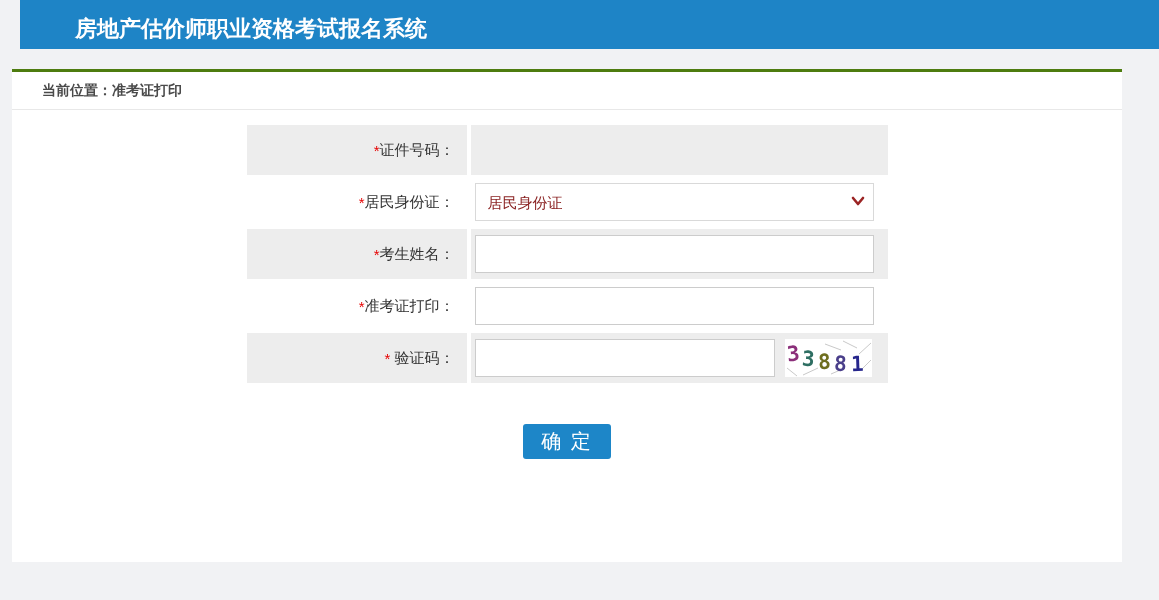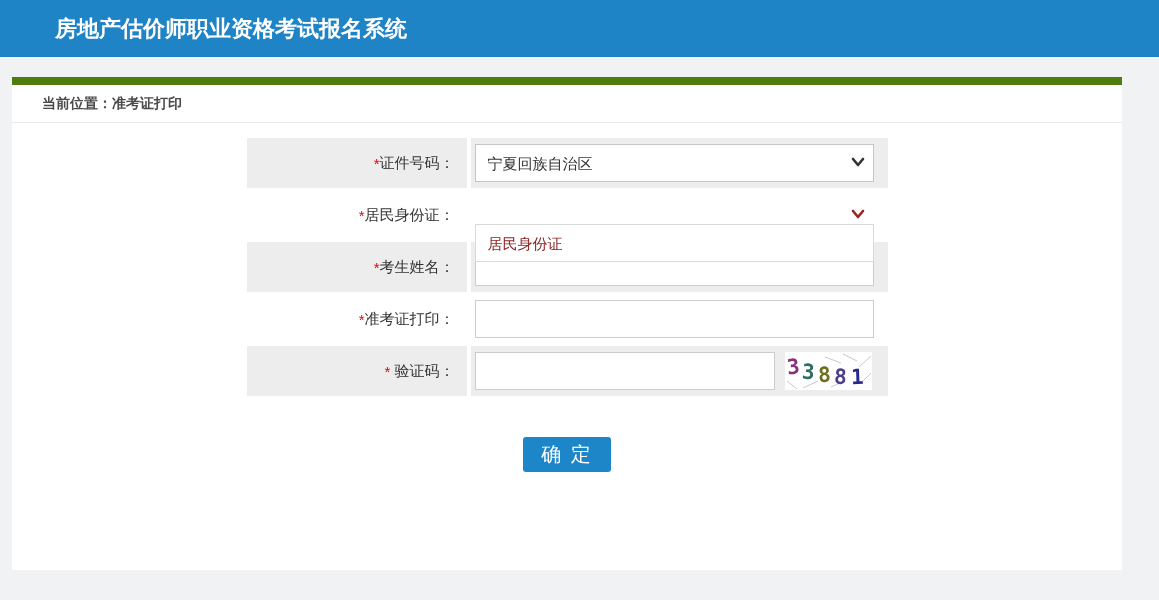--- a/index.html
+++ b/index.html
@@ -2,28 +2,28 @@
 <html><head>
 <meta charset="utf-8">
 <style>
   * { margin:0; padding:0; box-sizing:border-box; }
   html,body { width:1159px; height:600px; }
   body {
     background:#f1f2f4;
     font-family:"Liberation Sans","DejaVu Sans",sans-serif;
     overflow:hidden;
   }
-  .app-header { height:57px; background:#1e84c6; }
+  .app-header { height:49px; background:#1e84c6;margin-left:20px; }
   .app-header .app-title {
     padding-left:55px; line-height:57px;
     font-size:22px; font-weight:bold; color:#ffffff;
   }
   .content-box {
     margin:20px 0 0 12px; width:1110px; height:493px;
-    background:#ffffff; border-top:8px solid #4d7c0f;
+    background:#ffffff; border-top:3px solid #4d7c0f;
     overflow:hidden;
   }
   .breadcrumb-bar {
     height:38px; line-height:37px; padding-left:30px;
     font-size:14px; font-weight:bold; color:#4a4a4a;
     border-bottom:1px solid #e8e8e8; background:#fff;
   }
   .form-title {
     text-align:center; font-size:24px; font-weight:normal;
     color:#7e7e7e; margin-top:24px; height:28px; line-height:28px;
@@ -41,21 +41,21 @@
   .req-mark { color:#e60000; font-size:15px; }
   .field-cell { flex:1; display:flex; align-items:center; padding-left:4px; }
   .select-wrap { position:relative; width:399px; height:38px; }
   .form-select {
     width:100%; height:100%;
     appearance:none; -webkit-appearance:none; -moz-appearance:none;
     border:1px solid #c6c6c6; border-radius:0; background:#ffffff;
     padding:0 30px 0 12px; font-size:15px; color:#333333;
     font-family:inherit;
   }
-  .form-select.red-select { color:#8b2323; border-color:#d9d9d9;margin-top:28px; }
+  .form-select.red-select { color:#8b2323; border-color:#d9d9d9; }
   .chevron { position:absolute; right:9px; top:13px; pointer-events:none; }
   .text-input {
     width:399px; height:38px; border:1px solid #cccccc;
     background:#ffffff; font-size:15px; padding:0 10px;
     font-family:inherit; color:#333;
   }
   .captcha-input { width:300px; }
   .captcha-img {
     width:87px; height:38px; margin-left:10px;
     background:#ffffff; display:block; cursor:pointer;
@@ -80,30 +80,20 @@
 
 <div class="content-box">
 
   <div class="breadcrumb-bar">当前位置：准考证打印</div>
 
 
   <div class="form-table">
 
     <div class="form-row gray">
       <div class="label-cell"><span class="req-mark">*</span><span>证件号码：</span></div>
-      <div class="field-cell">
-        <div class="select-wrap">
-          <select class="form-select">
-            <option>宁夏回族自治区</option>
-          </select>
-          <svg class="chevron" width="14" height="10" viewBox="0 0 14 10">
-            <polyline points="2,2 7,8 12,2" fill="none" stroke="#333333" stroke-width="2.6" stroke-linecap="round" stroke-linejoin="round"></polyline>
-          </svg>
-        </div>
-      </div>
     </div>
 
     <div class="form-row white">
       <div class="label-cell"><span class="req-mark">*</span><span>居民身份证：</span></div>
       <div class="field-cell">
         <div class="select-wrap">
           <select class="form-select red-select">
             <option>居民身份证</option>
           </select>
           <svg class="chevron" width="14" height="10" viewBox="0 0 14 10">

